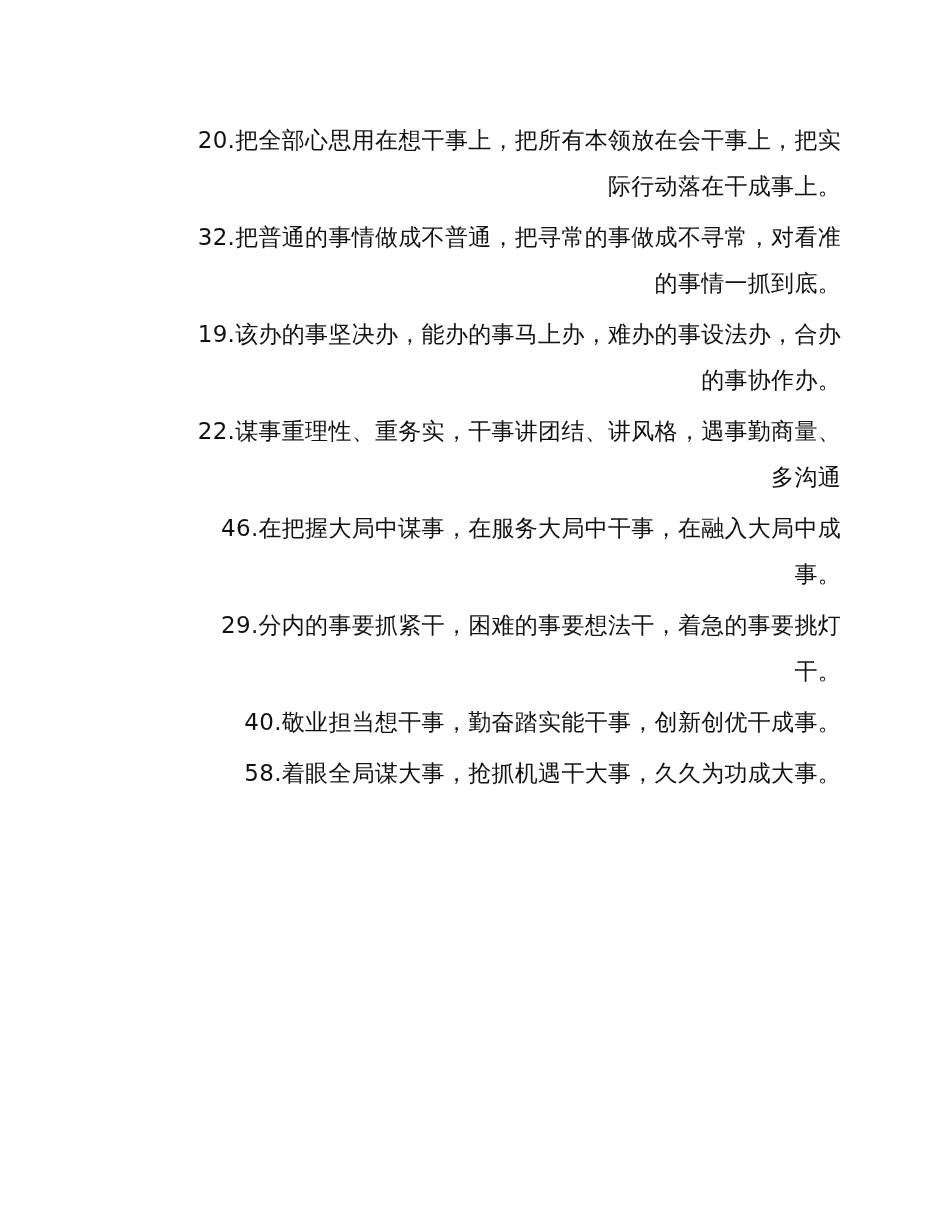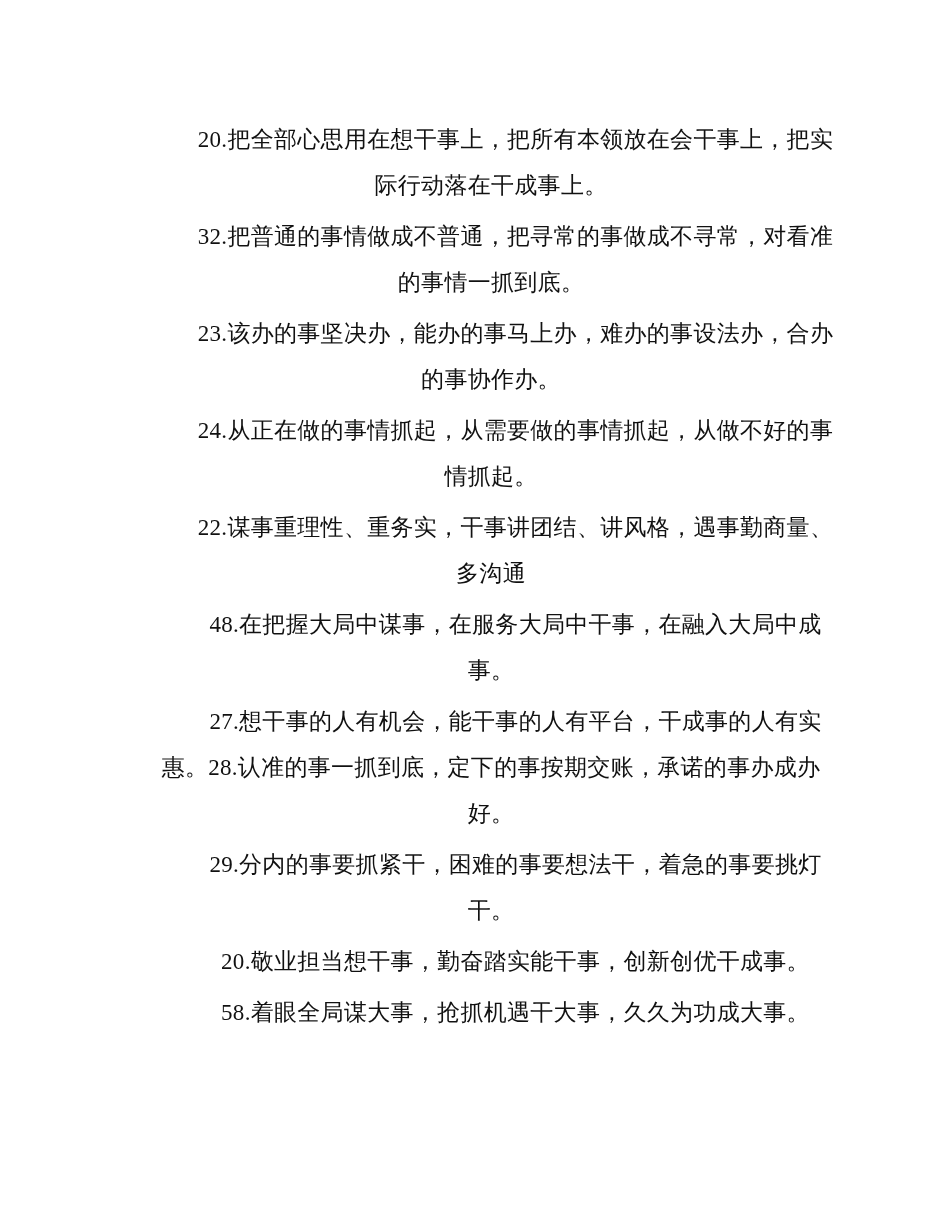--- a/index.html
+++ b/index.html
@@ -19,33 +19,30 @@
       top: 117px;
       width: 700px;
       font-family: "DejaVu Sans", "Liberation Sans", sans-serif;
       font-size: 23px;
       color: #111111;
       line-height: 46px;
     }
     .para {
       margin: 0 0 5px 0;
       text-indent: 49px;
-      text-align: center;
+      text-align: right;
       word-break: break-all;
       letter-spacing: 0.3px;
-      font-family: Liberation Serif, serif;
     }
   </style>
 </head>
 <body>
 
 <div class="page">
   <p class="para">20.把全部心思用在想干事上，把所有本领放在会干事上，把实际行动落在干成事上。</p>
   <p class="para">32.把普通的事情做成不普通，把寻常的事做成不寻常，对看准的事情一抓到底。</p>
-  <p class="para">23.该办的事坚决办，能办的事马上办，难办的事设法办，合办的事协作办。</p>
-  <p class="para">24.从正在做的事情抓起，从需要做的事情抓起，从做不好的事情抓起。</p>
+  <p class="para">19.该办的事坚决办，能办的事马上办，难办的事设法办，合办的事协作办。</p>
   <p class="para">22.谋事重理性、重务实，干事讲团结、讲风格，遇事勤商量、多沟通</p>
-  <p class="para">48.在把握大局中谋事，在服务大局中干事，在融入大局中成事。</p>
-  <p class="para">27.想干事的人有机会，能干事的人有平台，干成事的人有实惠。28.认准的事一抓到底，定下的事按期交账，承诺的事办成办好。</p>
+  <p class="para">46.在把握大局中谋事，在服务大局中干事，在融入大局中成事。</p>
   <p class="para">29.分内的事要抓紧干，困难的事要想法干，着急的事要挑灯干。</p>
-  <p class="para">20.敬业担当想干事，勤奋踏实能干事，创新创优干成事。</p>
+  <p class="para">40.敬业担当想干事，勤奋踏实能干事，创新创优干成事。</p>
   <p class="para">58.着眼全局谋大事，抢抓机遇干大事，久久为功成大事。</p>
 </div>
 
 </body></html>

